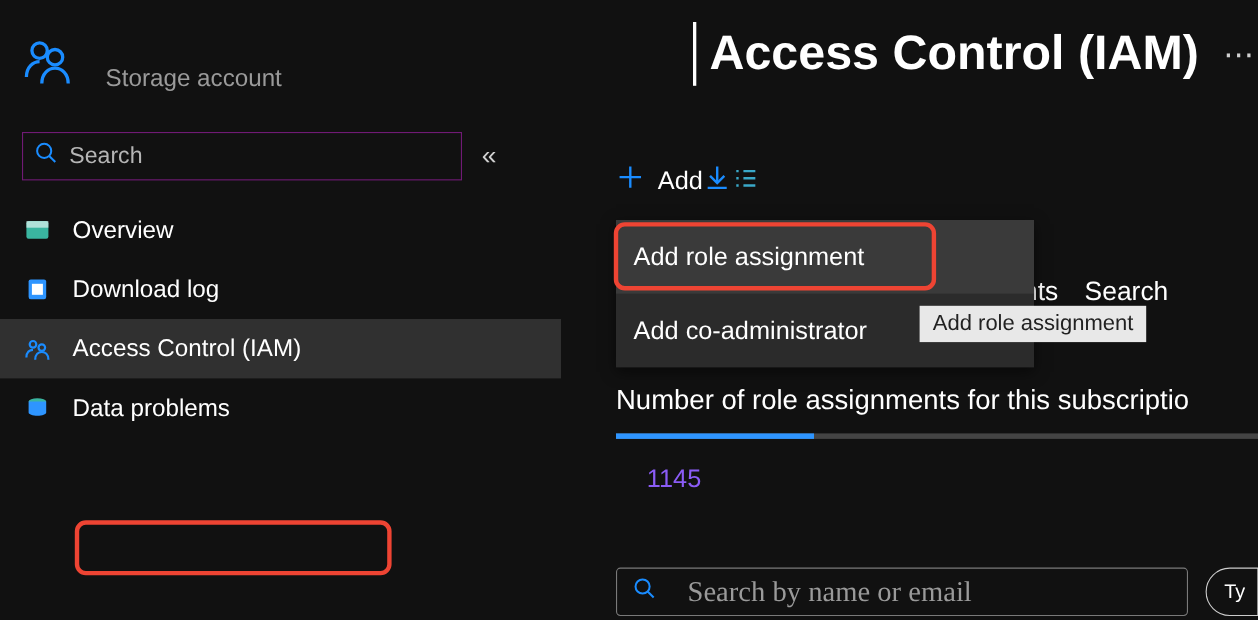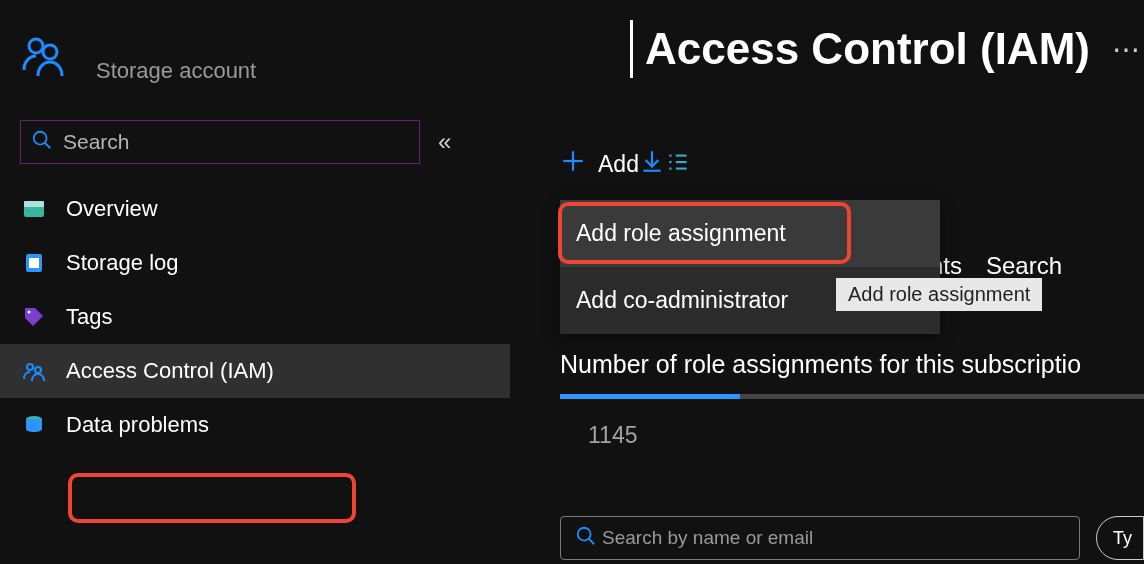--- a/index.html
+++ b/index.html
@@ -179,42 +179,43 @@
     .progress-fill {
       height: 100%;
       width: 180px;
       background: #2e95ff;
     }
     .count-value {
       position: absolute;
       left: 28px;
       top: 422px;
       font-size: 23px;
-      color: #a3a3a3;
+      color: #8b5cf6;
     }
     .bottom-search {
       position: absolute;
       left: 0;
       top: 516px;
       width: 520px;
       height: 44px;
       border: 1px solid #7a7a7a;
       border-radius: 4px;
       display: flex;
       align-items: center;
       padding: 0 14px;
     }
     .bottom-search input {
       background: transparent;
       border: none;
       outline: none;
       color: #ccc;
-      font-size: 19px;
+      font-size: 26px;
       width: 100%;
-      margin-left: 5px;
+      margin-left: 28px;
+      font-family: Liberation Serif, serif;
     }
     .bottom-search input::placeholder { color: #9a9a9a; }
     .pill-btn {
       position: absolute;
       left: 536px;
       top: 516px;
       height: 44px;
       border: 1px solid #cccccc;
       border-radius: 22px 0 0 22px;
       display: flex;
@@ -268,30 +269,21 @@
       </span>
       <span>Overview</span>
     </div>
     <div class="nav-item">
       <span class="nav-icon">
         <svg viewBox="0 0 24 24">
             <rect x="4" y="3" width="16" height="18" rx="2" fill="#2e95ff"></rect>
             <rect x="7" y="7" width="10" height="10" fill="#ffffff"></rect>
           </svg>
       </span>
-      <span>Storage log</span>
-    </div>
-    <div class="nav-item">
-      <span class="nav-icon">
-        <svg viewBox="0 0 24 24">
-            <path d="M3 3 L13 3 L21 11 L11 21 L3 13 Z" fill="#7a3fd0"></path>
-            <circle cx="7" cy="7" r="1.5" fill="#fff"></circle>
-          </svg>
-      </span>
-      <span>Tags</span>
+      <span>Download log</span>
     </div>
     <div class="nav-item selected">
       <span class="nav-icon">
         <svg viewBox="0 0 24 24" fill="none" stroke="#1a8cff" stroke-width="2">
             <circle cx="8" cy="8" r="3"></circle>
             <path d="M2 20c0-5 3-7 6-7"></path>
             <circle cx="16" cy="11" r="3"></circle>
             <path d="M10 22c0-5 3-7 6-7s6 2 6 7"></path>
           </svg>
       </span>

